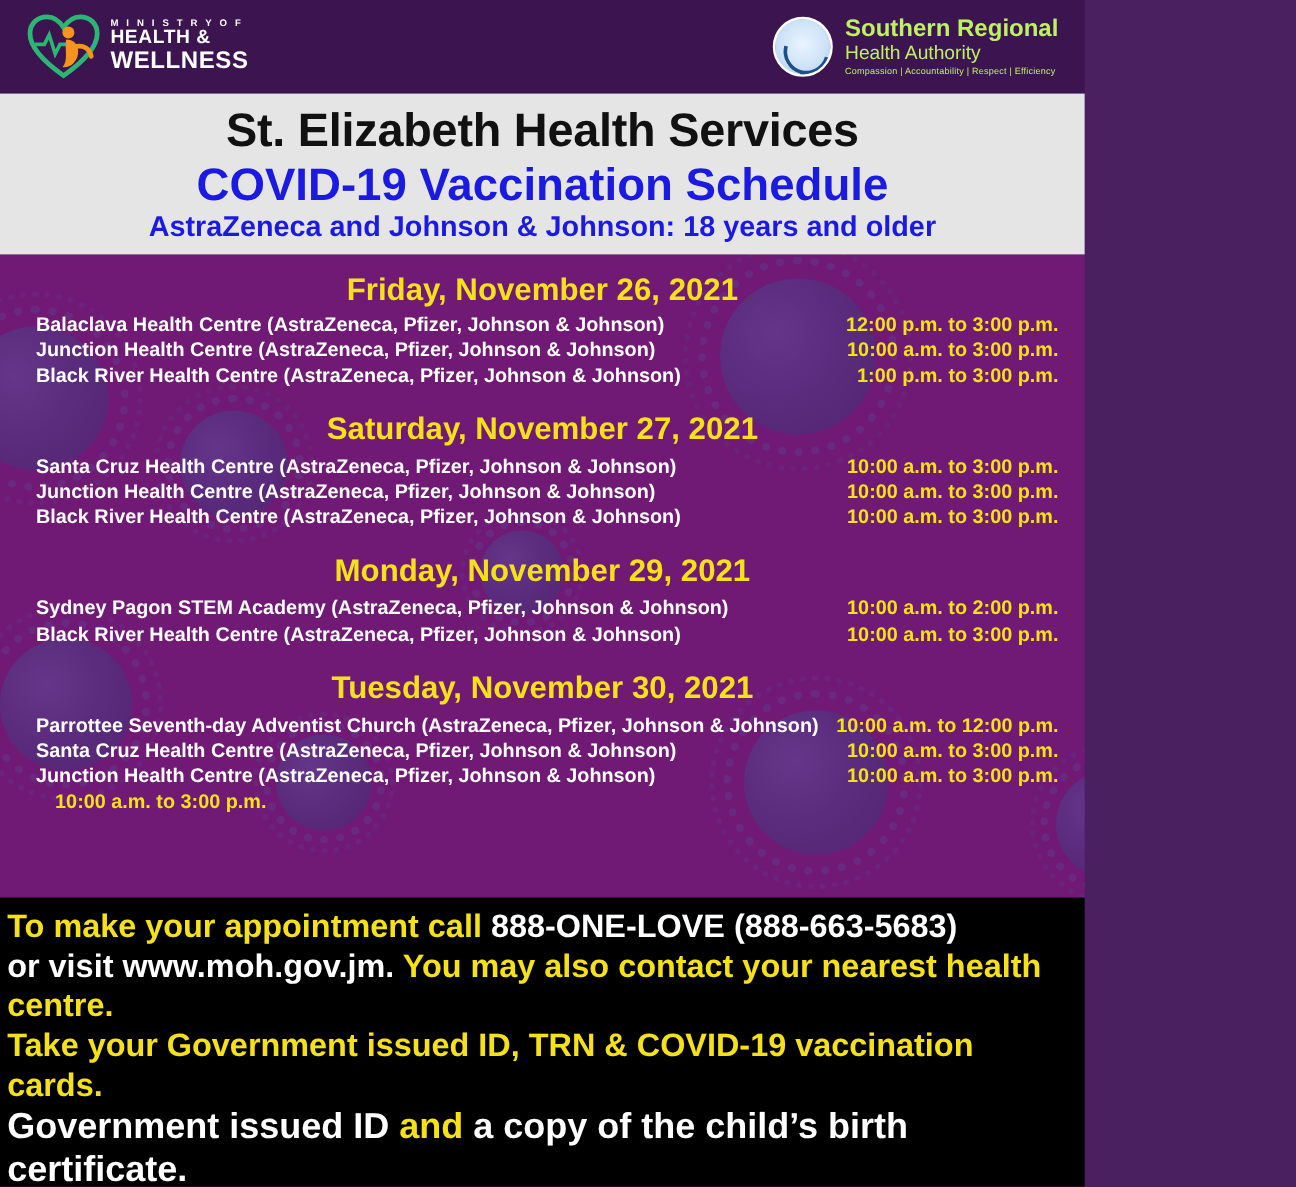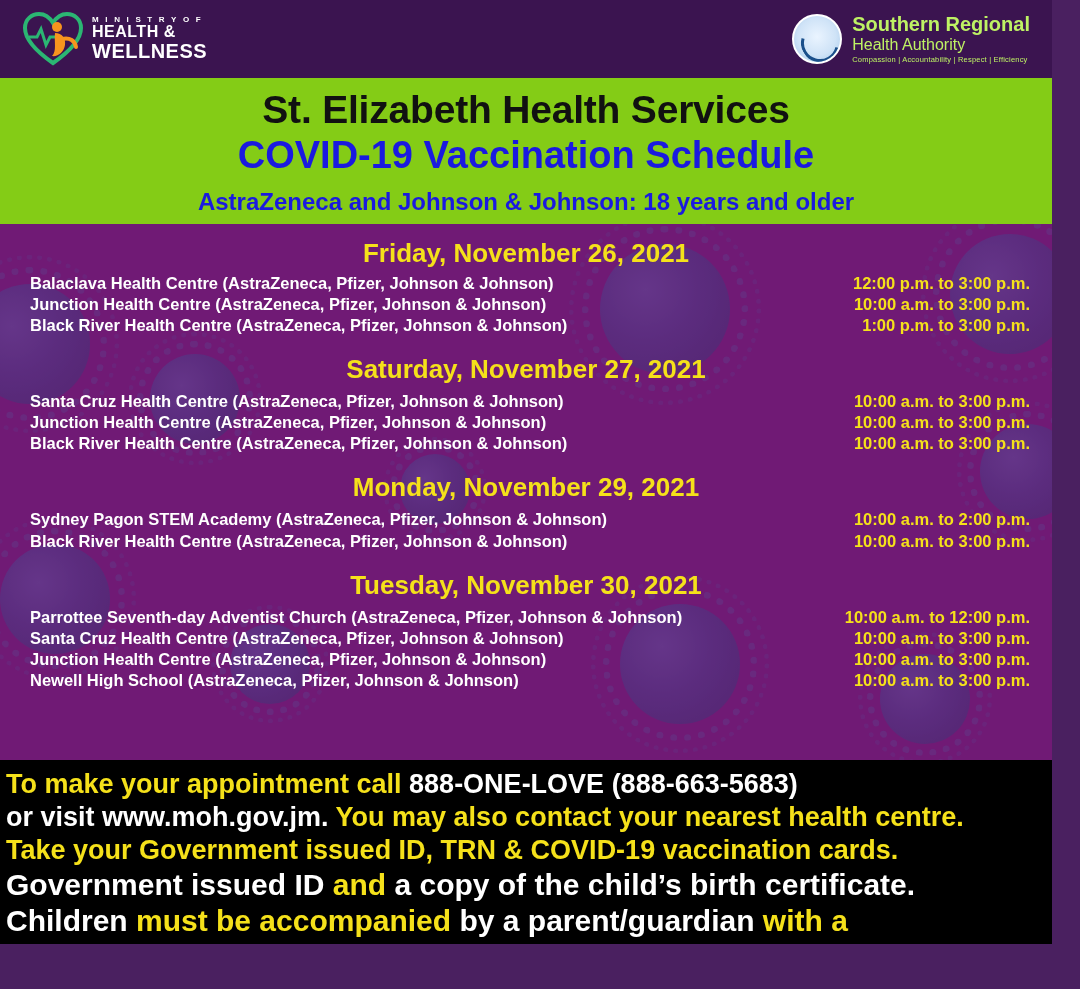--- a/index.html
+++ b/index.html
@@ -8,21 +8,21 @@
   }
   body {
     width: 1080px;
     height: 989px;
     overflow: hidden;
     font-family: "Liberation Sans", sans-serif;
     background: #4a2060;
   }
   .poster {
     position: relative;
-    width: 1052px;
+    width: 904px;
     height: 989px;
     background: #4a2060;
     overflow: hidden;
   }
 
   
   .header {
     position: relative;
     height: 78px;
     background: #3b1450;
@@ -103,21 +103,21 @@
     font-weight: normal;
   }
   .srha-text .l3 {
     font-size: 7.5px;
     letter-spacing: 0.2px;
     margin-top: 3px;
   }
 
   
   .banner {
-    background: #84cc16;
+    background: #e5e5e5;
     text-align: center;
     padding: 10px 10px 8px 10px;
     position: relative;
     z-index: 5;
   }
   .banner .title1 {
     font-size: 39px;
     font-weight: bold;
     color: #111111;
     letter-spacing: -0.2px;
@@ -127,21 +127,20 @@
     font-size: 38px;
     font-weight: bold;
     color: #1a1ae0;
     line-height: 1.12;
     margin-top: 2px;
   }
   .banner .sub1 {
     font-size: 24px;
     font-weight: bold;
     color: #1a1ae0;
-    margin-top: 12px;
     line-height: 1.15;
   }
   .banner .sub2 {
     font-size: 22.5px;
     font-weight: bold;
     color: #1a1ae0;
     margin-top: 8px;
     line-height: 1.15;
   }
 
@@ -358,21 +357,20 @@
           </div>
           <div class="row">
             <span class="place">Santa Cruz Health Centre (AstraZeneca, Pfizer, Johnson &amp; Johnson)</span>
             <span class="time">10:00 a.m. to 3:00 p.m.</span>
           </div>
           <div class="row">
             <span class="place">Junction Health Centre (AstraZeneca, Pfizer, Johnson &amp; Johnson)</span>
             <span class="time">10:00 a.m. to 3:00 p.m.</span>
           </div>
           <div class="row">
-            <span class="place">Newell High School (AstraZeneca, Pfizer, Johnson &amp; Johnson)</span>
             <span class="time">10:00 a.m. to 3:00 p.m.</span>
           </div>
         </div>
       </div>
 
     </div>
   </div>
 
   <div class="footer">
     <div class="line f1">

